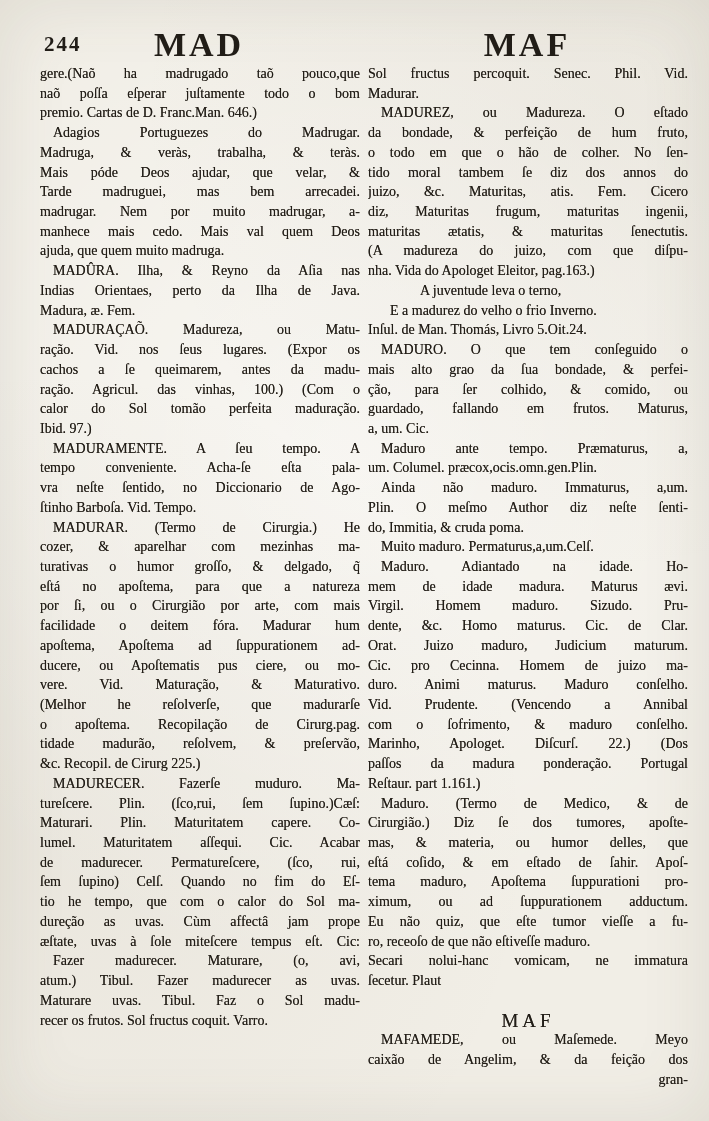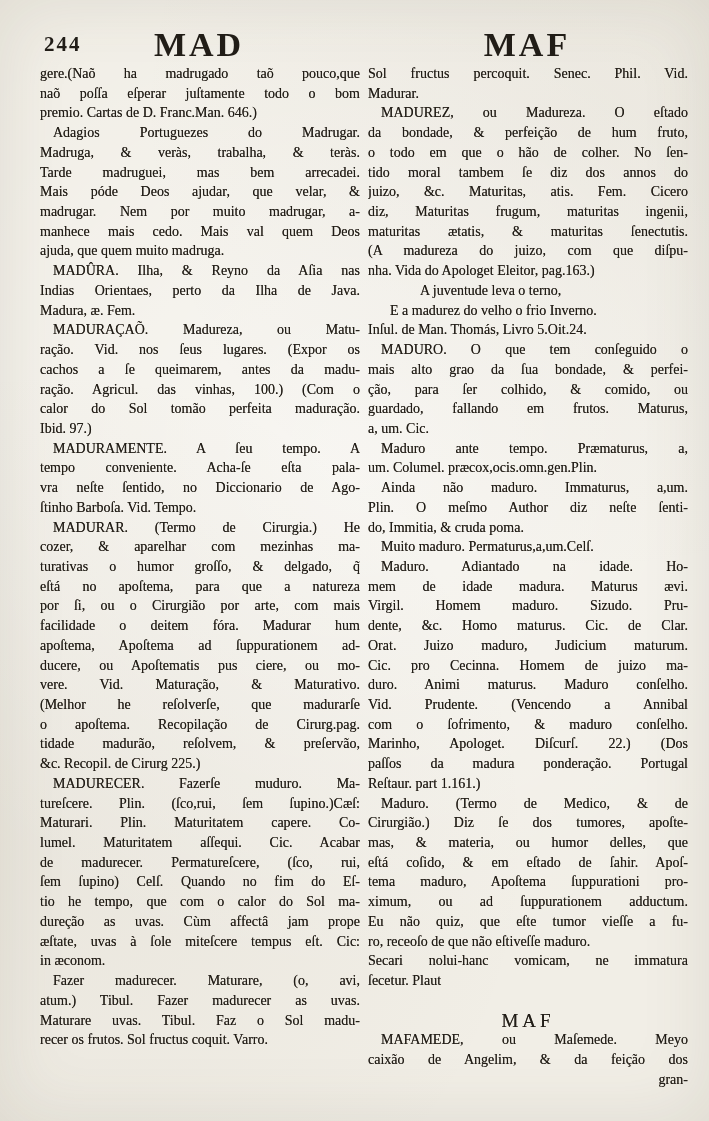--- a/index.html
+++ b/index.html
@@ -57,22 +57,22 @@
 <div class="page">
   <div class="pagenum">244</div>
   <div class="rhead left">MAD</div>
   <div class="rhead right">MAF</div>
   <div class="col colL" id="colL">
       <div class="line">gere.(Naõ ha madrugado taõ pouco,que</div>
       <div class="line">naõ poſſa eſperar juſtamente todo o bom</div>
       <div class="line end">premio. Cartas de D. Franc.Man. 646.)</div>
       <div class="line ind">Adagios Portuguezes do Madrugar.</div>
       <div class="line">Madruga, &amp; veràs, trabalha, &amp; teràs.</div>
+      <div class="line">Mais póde Deos ajudar, que velar, &amp;</div>
       <div class="line">Tarde madruguei, mas bem arrecadei.</div>
-      <div class="line">Mais póde Deos ajudar, que velar, &amp;</div>
       <div class="line">madrugar. Nem por muito madrugar, a-</div>
       <div class="line">manhece mais cedo. Mais val quem Deos</div>
       <div class="line end">ajuda, que quem muito madruga.</div>
       <div class="line ind">MADÛRA. Ilha, &amp; Reyno da Aſia nas</div>
       <div class="line">Indias Orientaes, perto da Ilha de Java.</div>
       <div class="line it end">Madura, æ. Fem.</div>
       <div class="line ind">MADURAÇAÕ. Madureza, ou Matu-</div>
       <div class="line">ração. Vid. nos ſeus lugares. (Expor os</div>
       <div class="line">cachos a ſe queimarem, antes da madu-</div>
       <div class="line">ração. Agricul. das vinhas, 100.) (Com o</div>
@@ -97,21 +97,20 @@
       <div class="line end">&amp;c. Recopil. de Cirurg 225.)</div>
       <div class="line ind">MADURECER. Fazerſe muduro. Ma-</div>
       <div class="line">tureſcere. Plin. (ſco,rui, ſem ſupino.)Cæſ:</div>
       <div class="line it">Maturari. Plin. Maturitatem capere. Co-</div>
       <div class="line">lumel. Maturitatem aſſequi. Cic. Acabar</div>
       <div class="line">de madurecer. Permatureſcere, (ſco, rui,</div>
       <div class="line">ſem ſupino) Celſ. Quando no fim do Eſ-</div>
       <div class="line">tio he tempo, que com o calor do Sol ma-</div>
       <div class="line">dureção as uvas. Cùm affectâ jam prope</div>
       <div class="line it">æſtate, uvas à ſole miteſcere tempus eſt. Cic:</div>
-      <div class="line it end">in æconom.</div>
       <div class="line ind">Fazer madurecer. Maturare, (o, avi,</div>
       <div class="line">atum.) Tibul. Fazer madurecer as uvas.</div>
       <div class="line">Maturare uvas. Tibul. Faz o Sol madu-</div>
       <div class="line end">recer os frutos. Sol fructus coquit. Varro.</div>
     </div>
   <div class="col colR" id="colR">
       <div class="line it">Sol fructus percoquit. Senec. Phil. Vid.</div>
       <div class="line end">Madurar.</div>
       <div class="line ind">MADUREZ, ou Madureza. O eſtado</div>
       <div class="line">da bondade, &amp; perfeição de hum fruto,</div>

